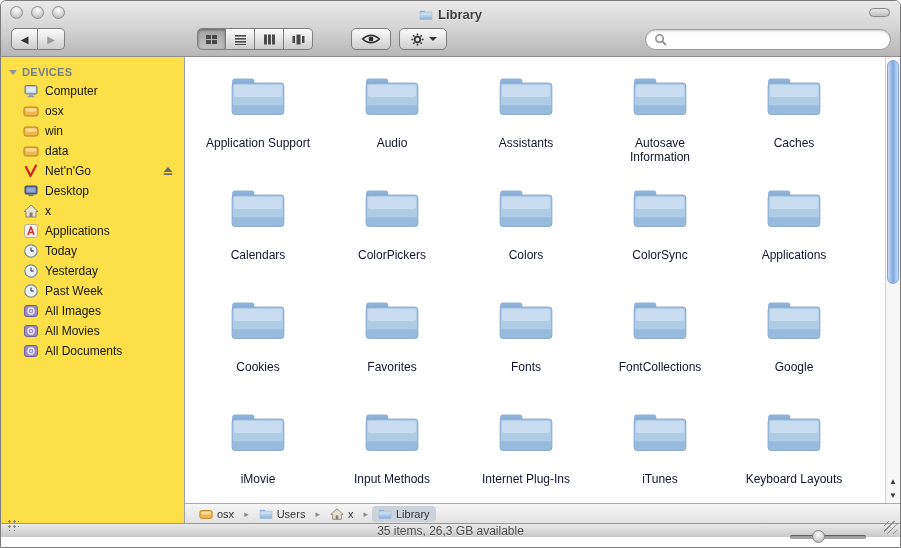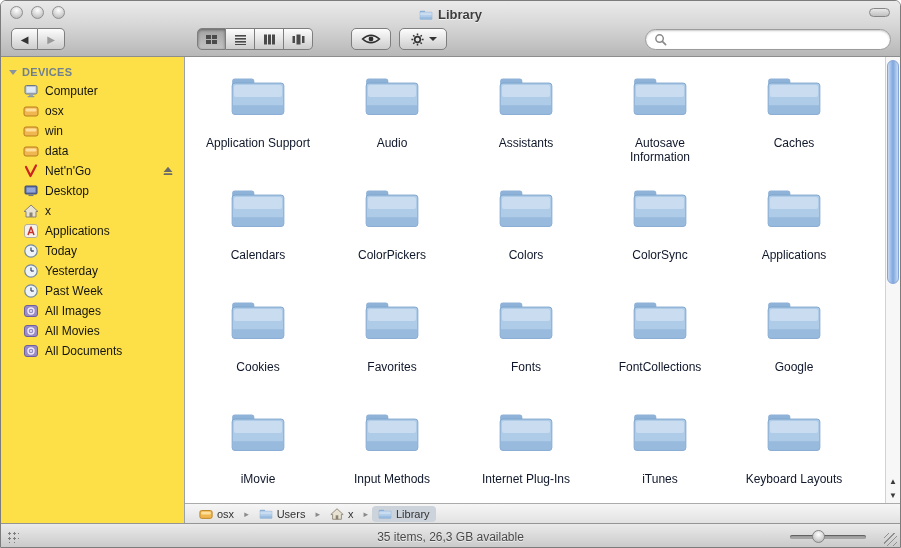--- a/index.html
+++ b/index.html
@@ -70,21 +70,21 @@
 
   
   .pathbar { height:20px; background:linear-gradient(#f6f6f6,#e2e2e2); border-top:1px solid #ababab;
              display:flex; align-items:center; padding-left:8px; gap:3px; font-size:11px; color:#333; }
   .path-item { display:flex; align-items:center; gap:4px; padding:1px 6px; border-radius:4px; }
   .path-item.current { background:#ccd3db; }
   .path-sep { color:#8a8a8a; font-size:9px; padding:0 1px; }
   .path-icon { width:14px; height:14px; }
 
   
-  .statusbar { height:26px; background:linear-gradient(#eaeaea,#c8c8c8); border-top:1px solid #959595;
+  .statusbar { height:14px; background:linear-gradient(#eaeaea,#c8c8c8); border-top:1px solid #959595;
                position:relative; display:flex; align-items:center; justify-content:center; }
   .status-text { font-size:12px; color:#4a4a4a; text-shadow:0 1px 0 rgba(255,255,255,.6); }
   .grip-dots { position:absolute; left:6px; bottom:6px; width:12px; height:12px;
                background-image:radial-gradient(#7e7e7e 1px, transparent 1.3px); background-size:5px 5px; }
   .zoom-slider { position:absolute; right:34px; top:11px; width:76px; height:4px; background:#a4a4a4;
                  border-radius:2px; box-shadow:inset 0 1px 1px rgba(0,0,0,.45); }
   .zoom-knob { position:absolute; left:22px; top:-5px; width:13px; height:13px; border-radius:50%;
                border:1px solid #858585; background:radial-gradient(circle at 50% 32%, #fff, #d0d0d0 60%, #a9a9a9); }
   .resize-grip { position:absolute; right:3px; bottom:3px; width:13px; height:13px;
                  background:repeating-linear-gradient(135deg, transparent 0 3px, #8f8f8f 3px 4px); }

